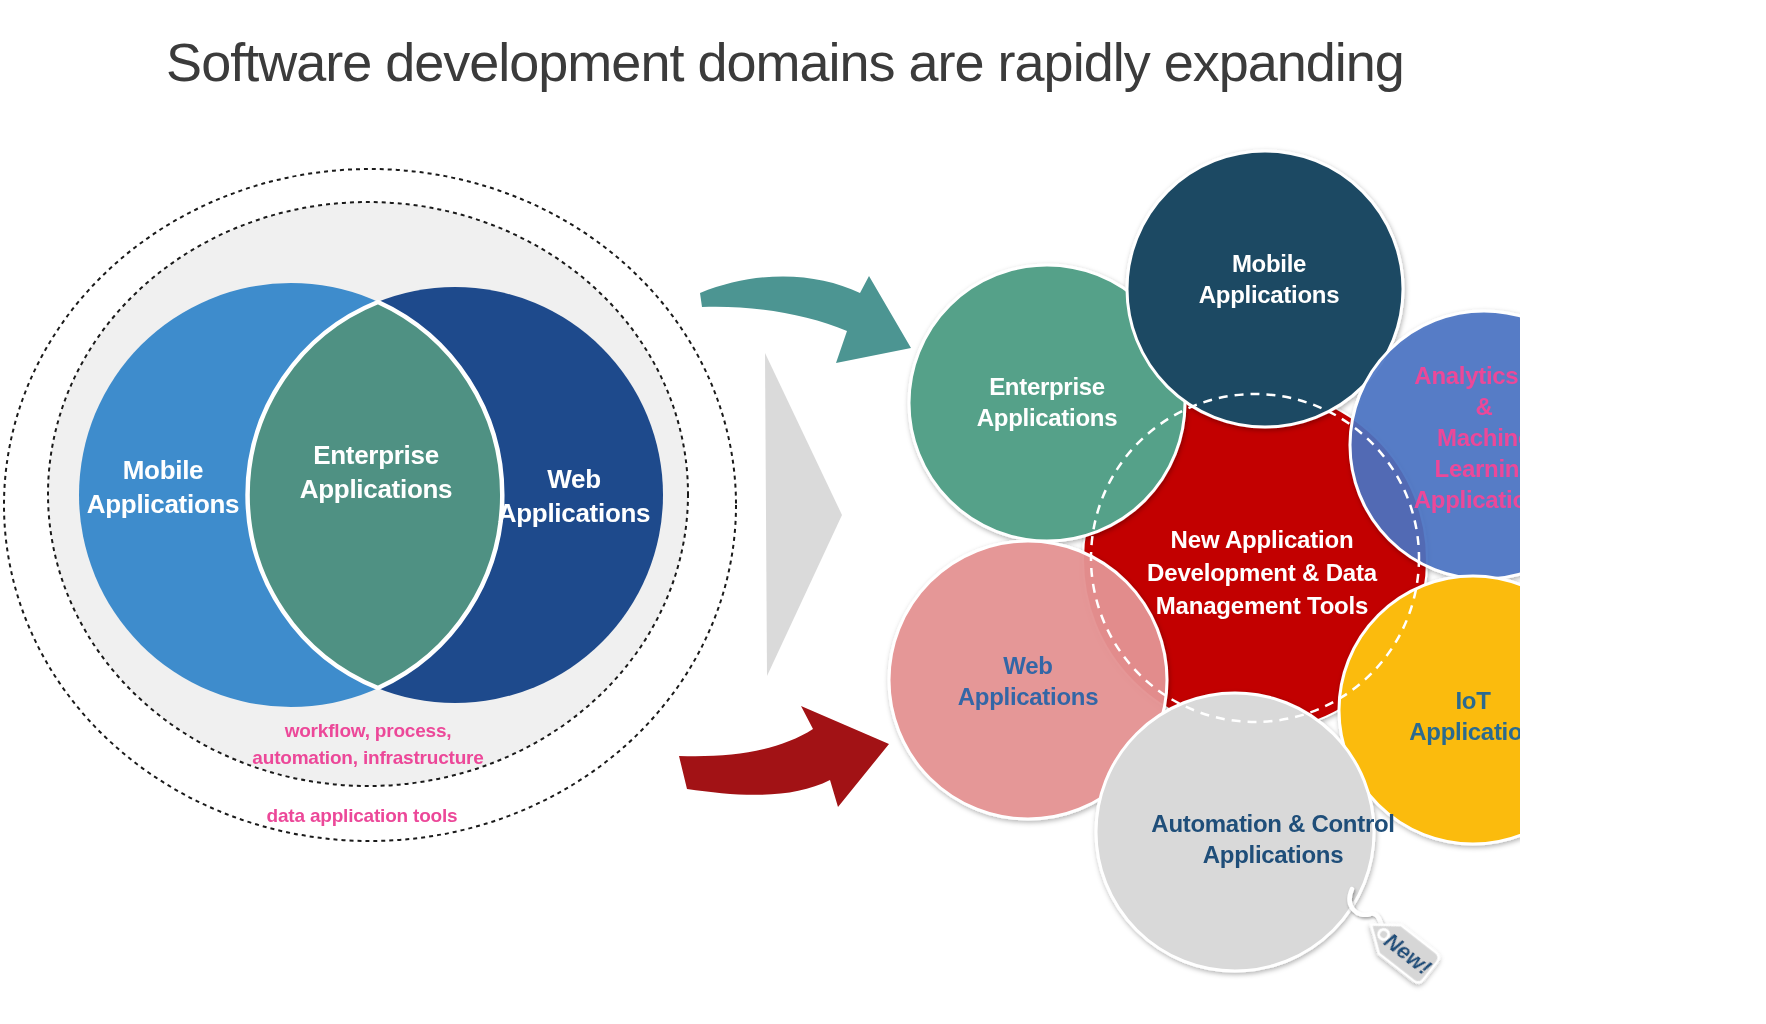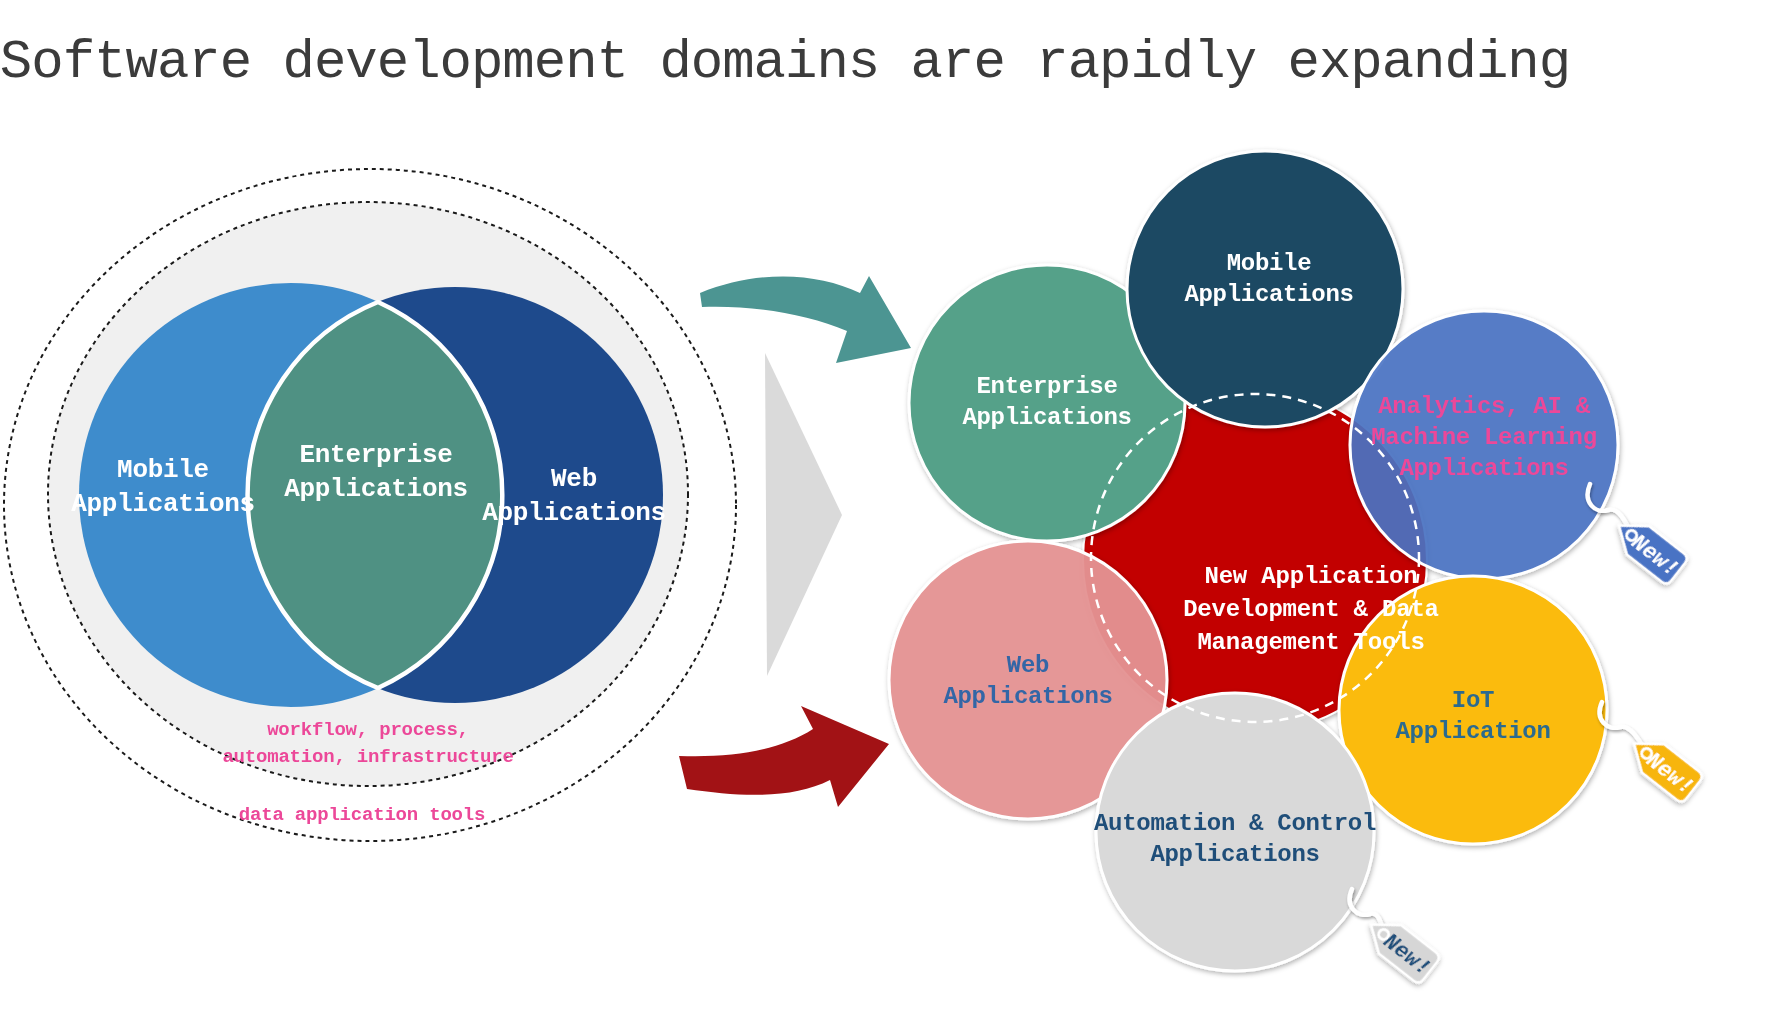--- a/index.html
+++ b/index.html
@@ -1,17 +1,17 @@
 <!DOCTYPE html>
 <html><head>
 <meta charset="utf-8">
 <style>
   html,body{margin:0;padding:0;background:#fff;}
-  #stage{position:relative;width:1766px;height:1024px;background:#ffffff;overflow:hidden;
-         font-family:Liberation Mono, monospace;}
+  #stage{position:relative;width:1520px;height:1024px;background:#ffffff;overflow:hidden;
+         font-family:Liberation Sans, sans-serif;}
   #art{position:absolute;left:0;top:0;}
   .lbl{position:absolute;transform:translate(-50%,-50%);text-align:center;white-space:pre-line;
        pointer-events:none;}
   .title{font-size:54px;font-weight:400;color:#3b3b3b;letter-spacing:-1px;white-space:nowrap;}
   .venn-lbl{font-size:26px;line-height:34px;font-weight:700;color:#ffffff;letter-spacing:-0.3px;}
   .ring-lbl{font-size:19px;line-height:27px;font-weight:700;color:#ec4899;letter-spacing:-0.2px;}
   .sat-lbl{font-size:24px;line-height:31px;font-weight:700;letter-spacing:-0.3px;}
   .hub-lbl{font-size:24px;line-height:33px;font-weight:700;color:#ffffff;letter-spacing:-0.2px;}
   .tag-text{font-size:22px;font-weight:700;font-style:italic;}
 </style>
@@ -103,19 +103,19 @@
 Applications</div>
   <div class="lbl sat-lbl" style="left:1269px;top:279px;color:#ffffff;">Mobile
 Applications</div>
   <div class="lbl sat-lbl" style="left:1484px;top:437px;color:#ec4899;">Analytics, AI &amp;
 Machine Learning
 Applications</div>
   <div class="lbl sat-lbl" style="left:1473px;top:716px;color:#2B6A8F;">IoT
 Application</div>
   <div class="lbl sat-lbl" style="left:1028px;top:681px;color:#3366A6;">Web
 Applications</div>
-  <div class="lbl sat-lbl" style="left:1235px;top:839px;color:#1F4E79;">Automation &amp; Control
+  <div class="lbl sat-lbl" style="left:1273px;top:839px;color:#1F4E79;">Automation &amp; Control
 Applications</div>
 
-  <div class="lbl hub-lbl" style="left:1311px;top:572px;margin-top:37px;">New Application
+  <div class="lbl hub-lbl" style="left:1262px;top:572px;">New Application
 Development &amp; Data
 Management Tools</div>
 </div>
 
 </body></html>

